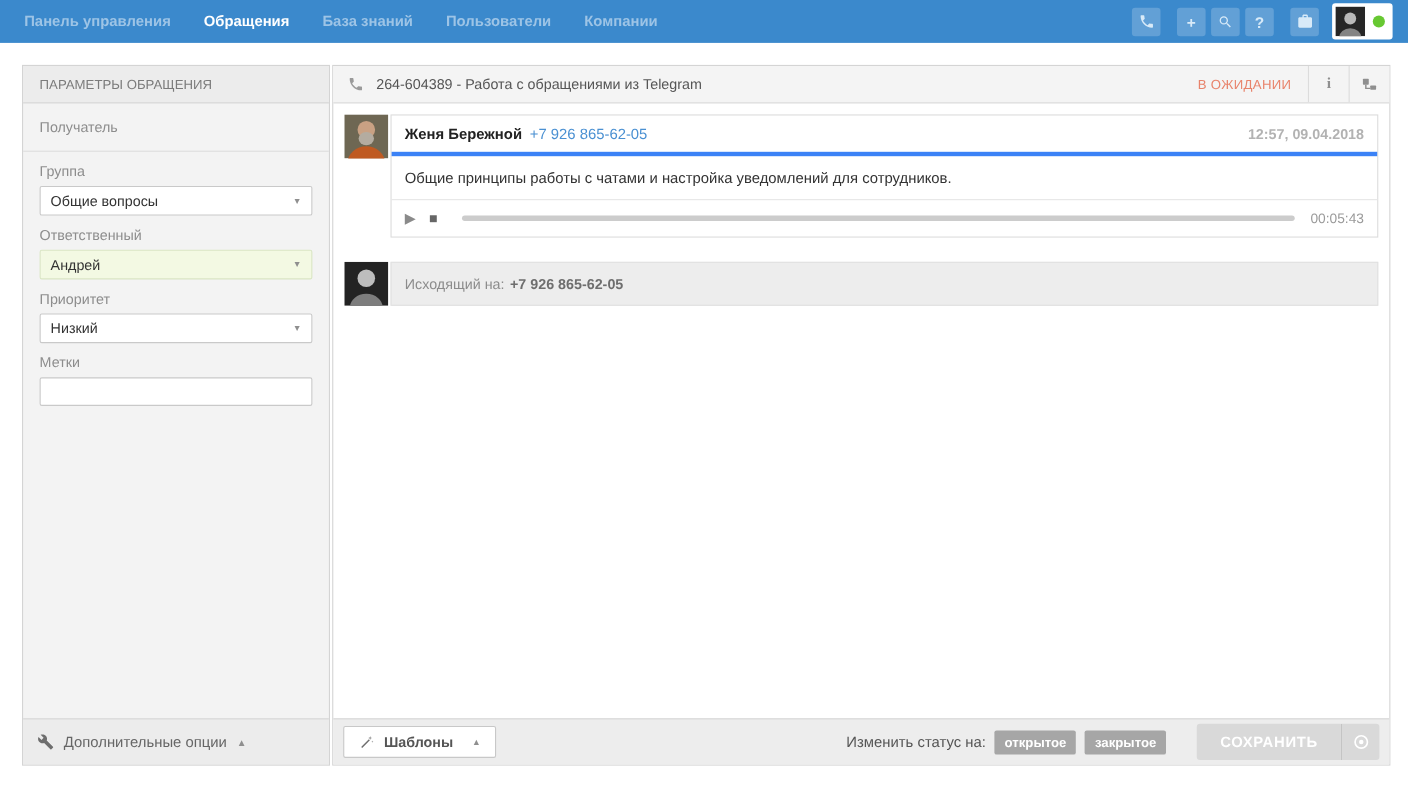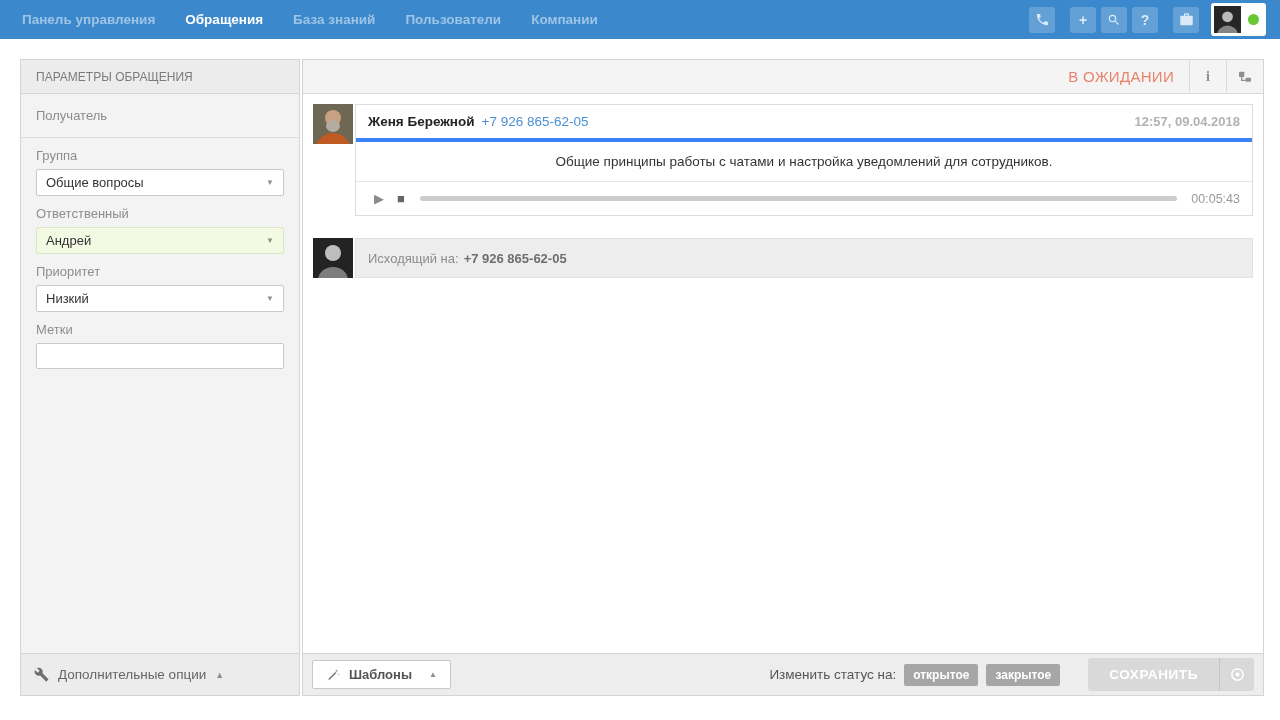--- a/index.html
+++ b/index.html
@@ -97,35 +97,35 @@
   }
   .m-header {
     height:34px; flex:none; background:#f4f4f4;
     border-bottom:1px solid #dadada;
     display:flex; align-items:stretch;
   }
   .m-header-left { display:flex; align-items:center; padding-left:13px; gap:11px; }
   .m-title { color:#555; font-size:13px; }
   .m-header-right { margin-left:auto; display:flex; align-items:stretch; }
   .status-pending {
-    color:#e8836b; font-size:15px; display:flex; align-items:center;
+    color:#e8836b; font-size:12px; display:flex; align-items:center;
     padding:0 15px; letter-spacing:.3px;
   }
   .hcell {
     width:37px; border-left:1px solid #dcdcdc;
     display:flex; align-items:center; justify-content:center;
     color:#8f8f8f; cursor:pointer;
   }
   .info-glyph { font-weight:bold; font-size:14px; font-family:"Liberation Serif", serif; }
 
   .m-body { flex:1; padding:10px; overflow:hidden; }
   .msg { display:flex; gap:2px; }
   .avatar { width:40px; height:40px; flex:none; }
   .avatar svg { display:block; }
-  .msg-box { flex:1; border:1px solid #dcdcdc; background:#fff;text-align:center; }
+  .msg-box { flex:1; border:1px solid #dcdcdc; background:#fff; }
   .msg-head { display:flex; align-items:center; padding:9px 12px; }
   .msg-author { font-weight:bold; color:#222; font-size:13.5px; }
   .msg-phone { color:#4a90d2; margin-left:7px; font-size:13.5px; cursor:pointer; text-decoration:none; }
   .msg-time { margin-left:auto; color:#b2b2b2; font-weight:bold; font-size:13px; }
   .msg-text { border-top:4px solid #3b82f6; padding:12px; color:#333; font-size:13.5px; }
   .audio-row {
     border-top:1px solid #e6e6e6; padding:9px 12px;
     display:flex; align-items:center;
   }
   .audio-btn { color:#8a8a8a; font-size:13px; cursor:pointer; width:22px; }
@@ -246,20 +246,26 @@
       <svg width="15" height="15" viewBox="0 0 24 24" fill="#6e6e6e">
           <path d="M22.7 19l-9.1-9.1c.9-2.3.4-5-1.5-6.9-2-2-5-2.4-7.4-1.3L9 6 6 9 1.6 4.7C.4 7.1.9 10.1 2.9 12.1c1.9 1.9 4.6 2.4 6.9 1.5l9.1 9.1c.4.4 1 .4 1.4 0l2.3-2.3c.5-.4.5-1.1.1-1.4z"></path>
         </svg>
       <span>Дополнительные опции</span>
       <span class="caret">▲</span>
     </div>
   </div>
 
   <div class="main">
     <div class="m-header">
+      <div class="m-header-left">
+        <svg width="15" height="15" viewBox="0 0 24 24" fill="#9a9a9a">
+            <path d="M6.62 10.79c1.44 2.83 3.76 5.14 6.59 6.59l2.2-2.2c.27-.27.67-.36 1.02-.24 1.12.37 2.33.57 3.57.57.55 0 1 .45 1 1V20c0 .55-.45 1-1 1-9.39 0-17-7.61-17-17 0-.55.45-1 1-1h3.5c.55 0 1 .45 1 1 0 1.25.2 2.45.57 3.57.11.35.03.74-.25 1.02l-2.2 2.2z"></path>
+          </svg>
+        <span class="m-title">264-604389 - Работа с обращениями из Telegram</span>
+      </div>
       <div class="m-header-right">
         <span class="status-pending">В ОЖИДАНИИ</span>
         <div class="hcell">
             <span class="info-glyph">i</span>
           </div>
         <div class="hcell">
           <svg width="16" height="16" viewBox="0 0 24 24" fill="#8f8f8f">
               <rect x="3" y="4" width="8" height="8" rx="1"></rect>
               <rect x="13" y="13" width="8" height="6" rx="1"></rect>
               <path d="M7 12v5h6" stroke="#8f8f8f" stroke-width="2" fill="none"></path>

